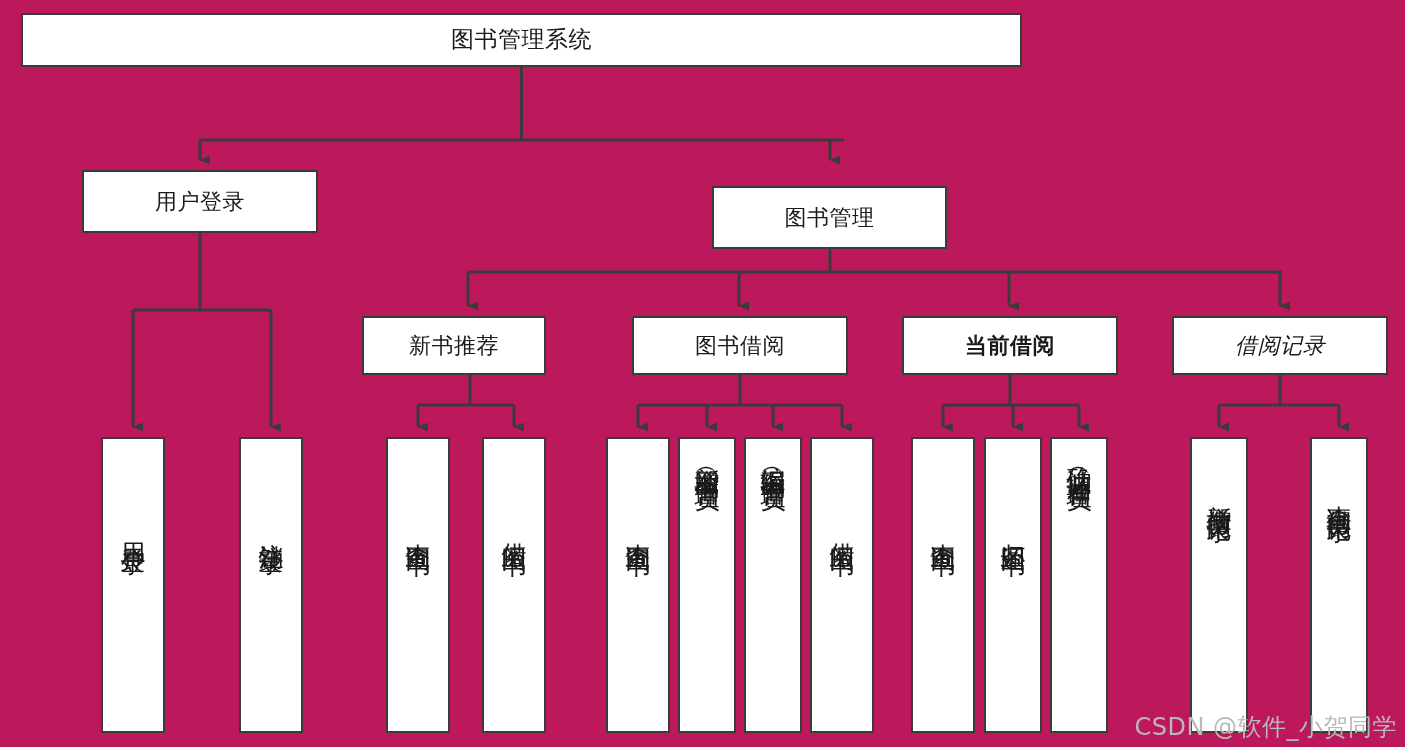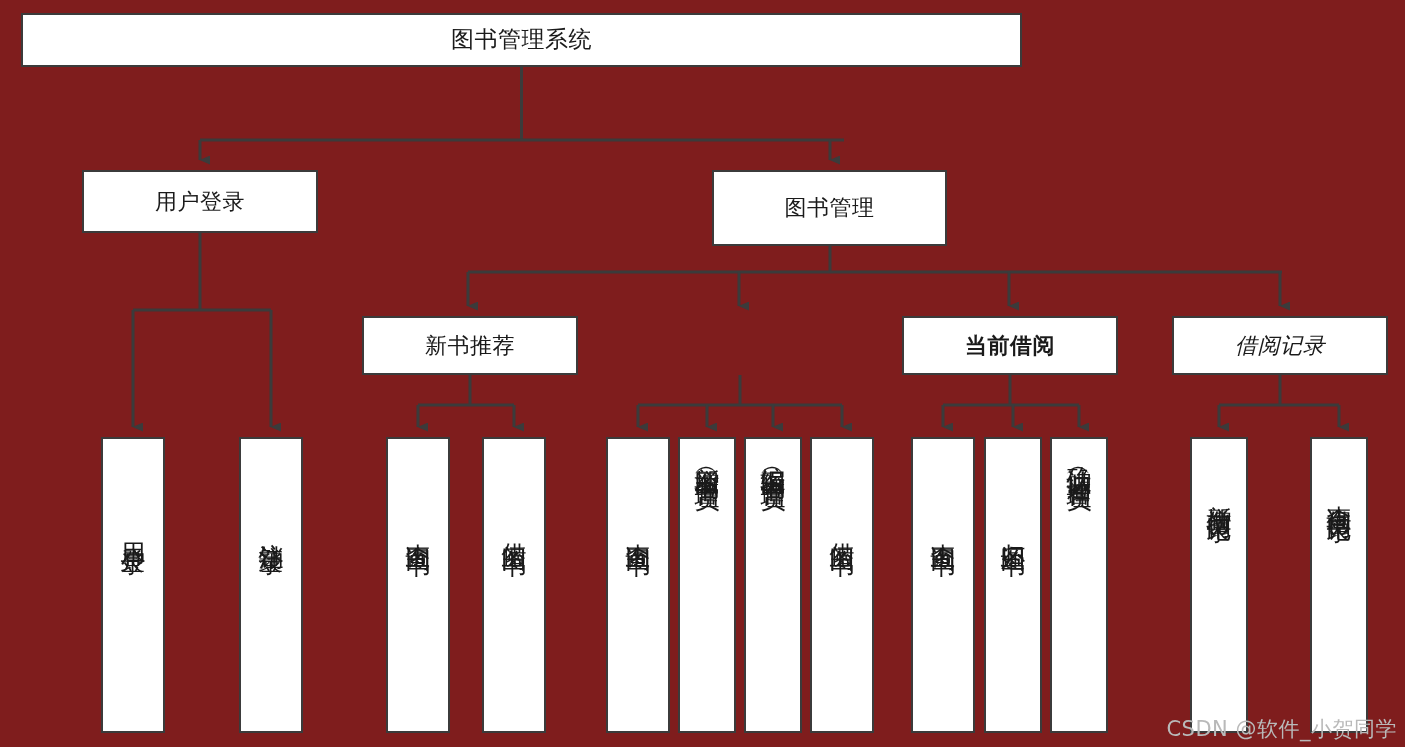--- a/index.html
+++ b/index.html
@@ -10,21 +10,21 @@
   body {
     width: 1405px;
     height: 747px;
     font-family: "DejaVu Sans", "Liberation Sans", sans-serif;
     overflow: hidden;
   }
   #diagram-root {
     position: relative;
     width: 1405px;
     height: 747px;
-    background: #7f1d1d;
+    background: #be185d;
   }
   svg#flow-svg {
     position: absolute;
     left: 0;
     top: 0;
     width: 1405px;
     height: 747px;
   }
   .node-box {
     position: absolute;
@@ -59,21 +59,21 @@
     font-size: 25px;
     letter-spacing: 3px;
     line-height: 1.0;
     white-space: nowrap;
     margin: 0 auto;
   }
   .watermark {
     position: absolute;
     right: 8px;
     bottom: 4px;
-    font-size: 21px;
+    font-size: 24px;
     color: #b9b9b9;
     white-space: nowrap;
     letter-spacing: 0.5px;
     font-family: "DejaVu Sans", "Liberation Sans", sans-serif;
   }
 </style>
 </head>
 <body>
 
 <div id="diagram-root">
@@ -128,26 +128,29 @@
     </g>
   </svg>
 
   <div class="node-box node-h node-root" style="left:21px; top:13px; width:1001px; height:54px;">
     <span class="node-label">图书管理系统</span>
   </div>
 
   <div class="node-box node-h" style="left:82px; top:170px; width:236px; height:63px;">
     <span class="node-label">用户登录</span>
   </div>
-  <div class="node-box node-h" style="left:712px; top:170px; width:235px; height:76px;">
+  <div class="node-box node-h" style="left:712px; top:186px; width:235px; height:63px;">
     <span class="node-label">图书管理</span>
   </div>
 
-  <div class="node-box node-h" style="left:362px; top:316px; width:216px; height:59px;">
+  <div class="node-box node-h" style="left:362px; top:316px; width:184px; height:59px;">
     <span class="node-label">新书推荐</span>
+  </div>
+  <div class="node-box node-h" style="left:632px; top:316px; width:216px; height:59px;">
+    <span class="node-label">图书借阅</span>
   </div>
   <div class="node-box node-h" style="left:902px; top:316px; width:216px; height:59px;font-weight:bold;">
     <span class="node-label">当前借阅</span>
   </div>
   <div class="node-box node-h" style="left:1172px; top:316px; width:216px; height:59px;font-style:italic;">
     <span class="node-label">借阅记录</span>
   </div>
 
   <div class="node-box node-v" style="left:101px; top:437px; width:64px; height:296px; padding-top:84px;">
     <span class="node-label">用户登录</span>

